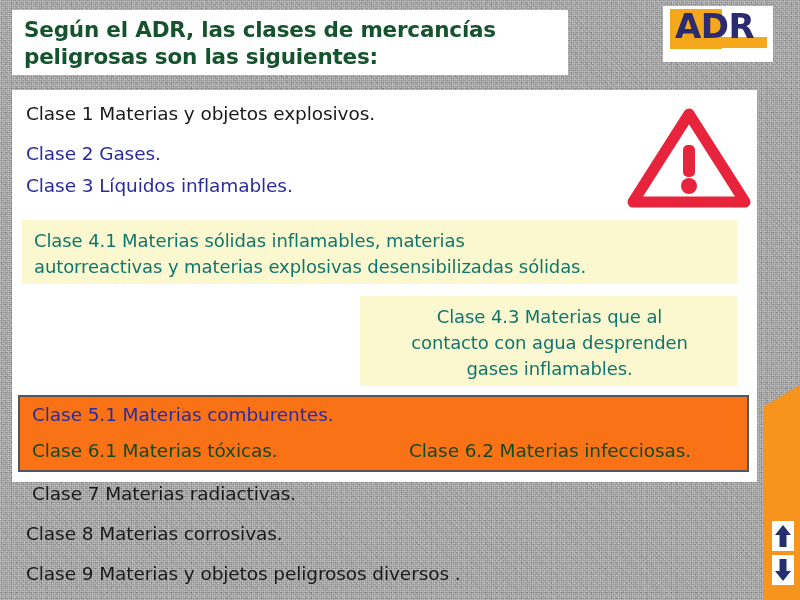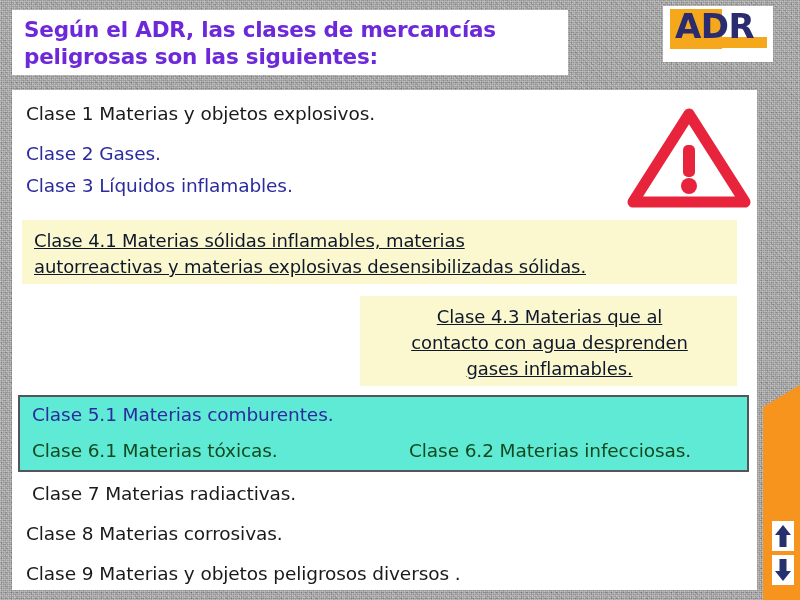--- a/index.html
+++ b/index.html
@@ -31,21 +31,21 @@
     position: absolute;
     left: 12px;
     top: 10px;
     width: 556px;
     height: 65px;
     background: #ffffff;
     padding: 6px 8px 4px 12px;
     box-sizing: border-box;
   }
   .title-line {
-    color: #6d28d9;
+    color: #14532d;
     font-size: 21.5px;
     font-weight: bold;
     line-height: 27px;
     white-space: nowrap;
     letter-spacing: -0.2px;
   }
 
   
   #adr-logo {
     position: absolute;
@@ -82,21 +82,21 @@
     letter-spacing: -0.5px;
     line-height: 36px;
   }
 
   
   #content-panel {
     position: absolute;
     left: 12px;
     top: 90px;
     width: 745px;
-    height: 500px;
+    height: 392px;
     background: #ffffff;
   }
 
   .class-line {
     position: absolute;
     font-size: 18.5px;
     line-height: 24px;
     white-space: nowrap;
     letter-spacing: -0.1px;
   }
@@ -112,24 +112,23 @@
   
   .yellow-box {
     position: absolute;
     background: #fbf8cf;
     box-sizing: border-box;
     padding: 8px 10px 8px 12px;
   }
   .yellow-box .yl {
     font-size: 18px;
     line-height: 26px;
-    color: #0f172a;
+    color: #0f766e;
     white-space: nowrap;
     letter-spacing: -0.1px;
-    text-decoration: underline;
   }
   #box-41 {
     left: 10px;
     top: 130px;
     width: 715px;
     height: 64px;
   }
   #box-42 {
     left: 10px;
     top: 206px;
@@ -145,21 +144,21 @@
   }
 
   
   #box-5-6 {
     position: absolute;
     left: 6px;
     top: 305px;
     width: 731px;
     height: 77px;
     border: 2px solid #54545c;
-    background: #5eead4;
+    background: #f97316;
     box-sizing: border-box;
   }
   #box-5-6 .bl {
     position: absolute;
     font-size: 18.5px;
     line-height: 24px;
     white-space: nowrap;
     letter-spacing: -0.1px;
   }
   #line-c51 { left: 12px; top: 6px; }

